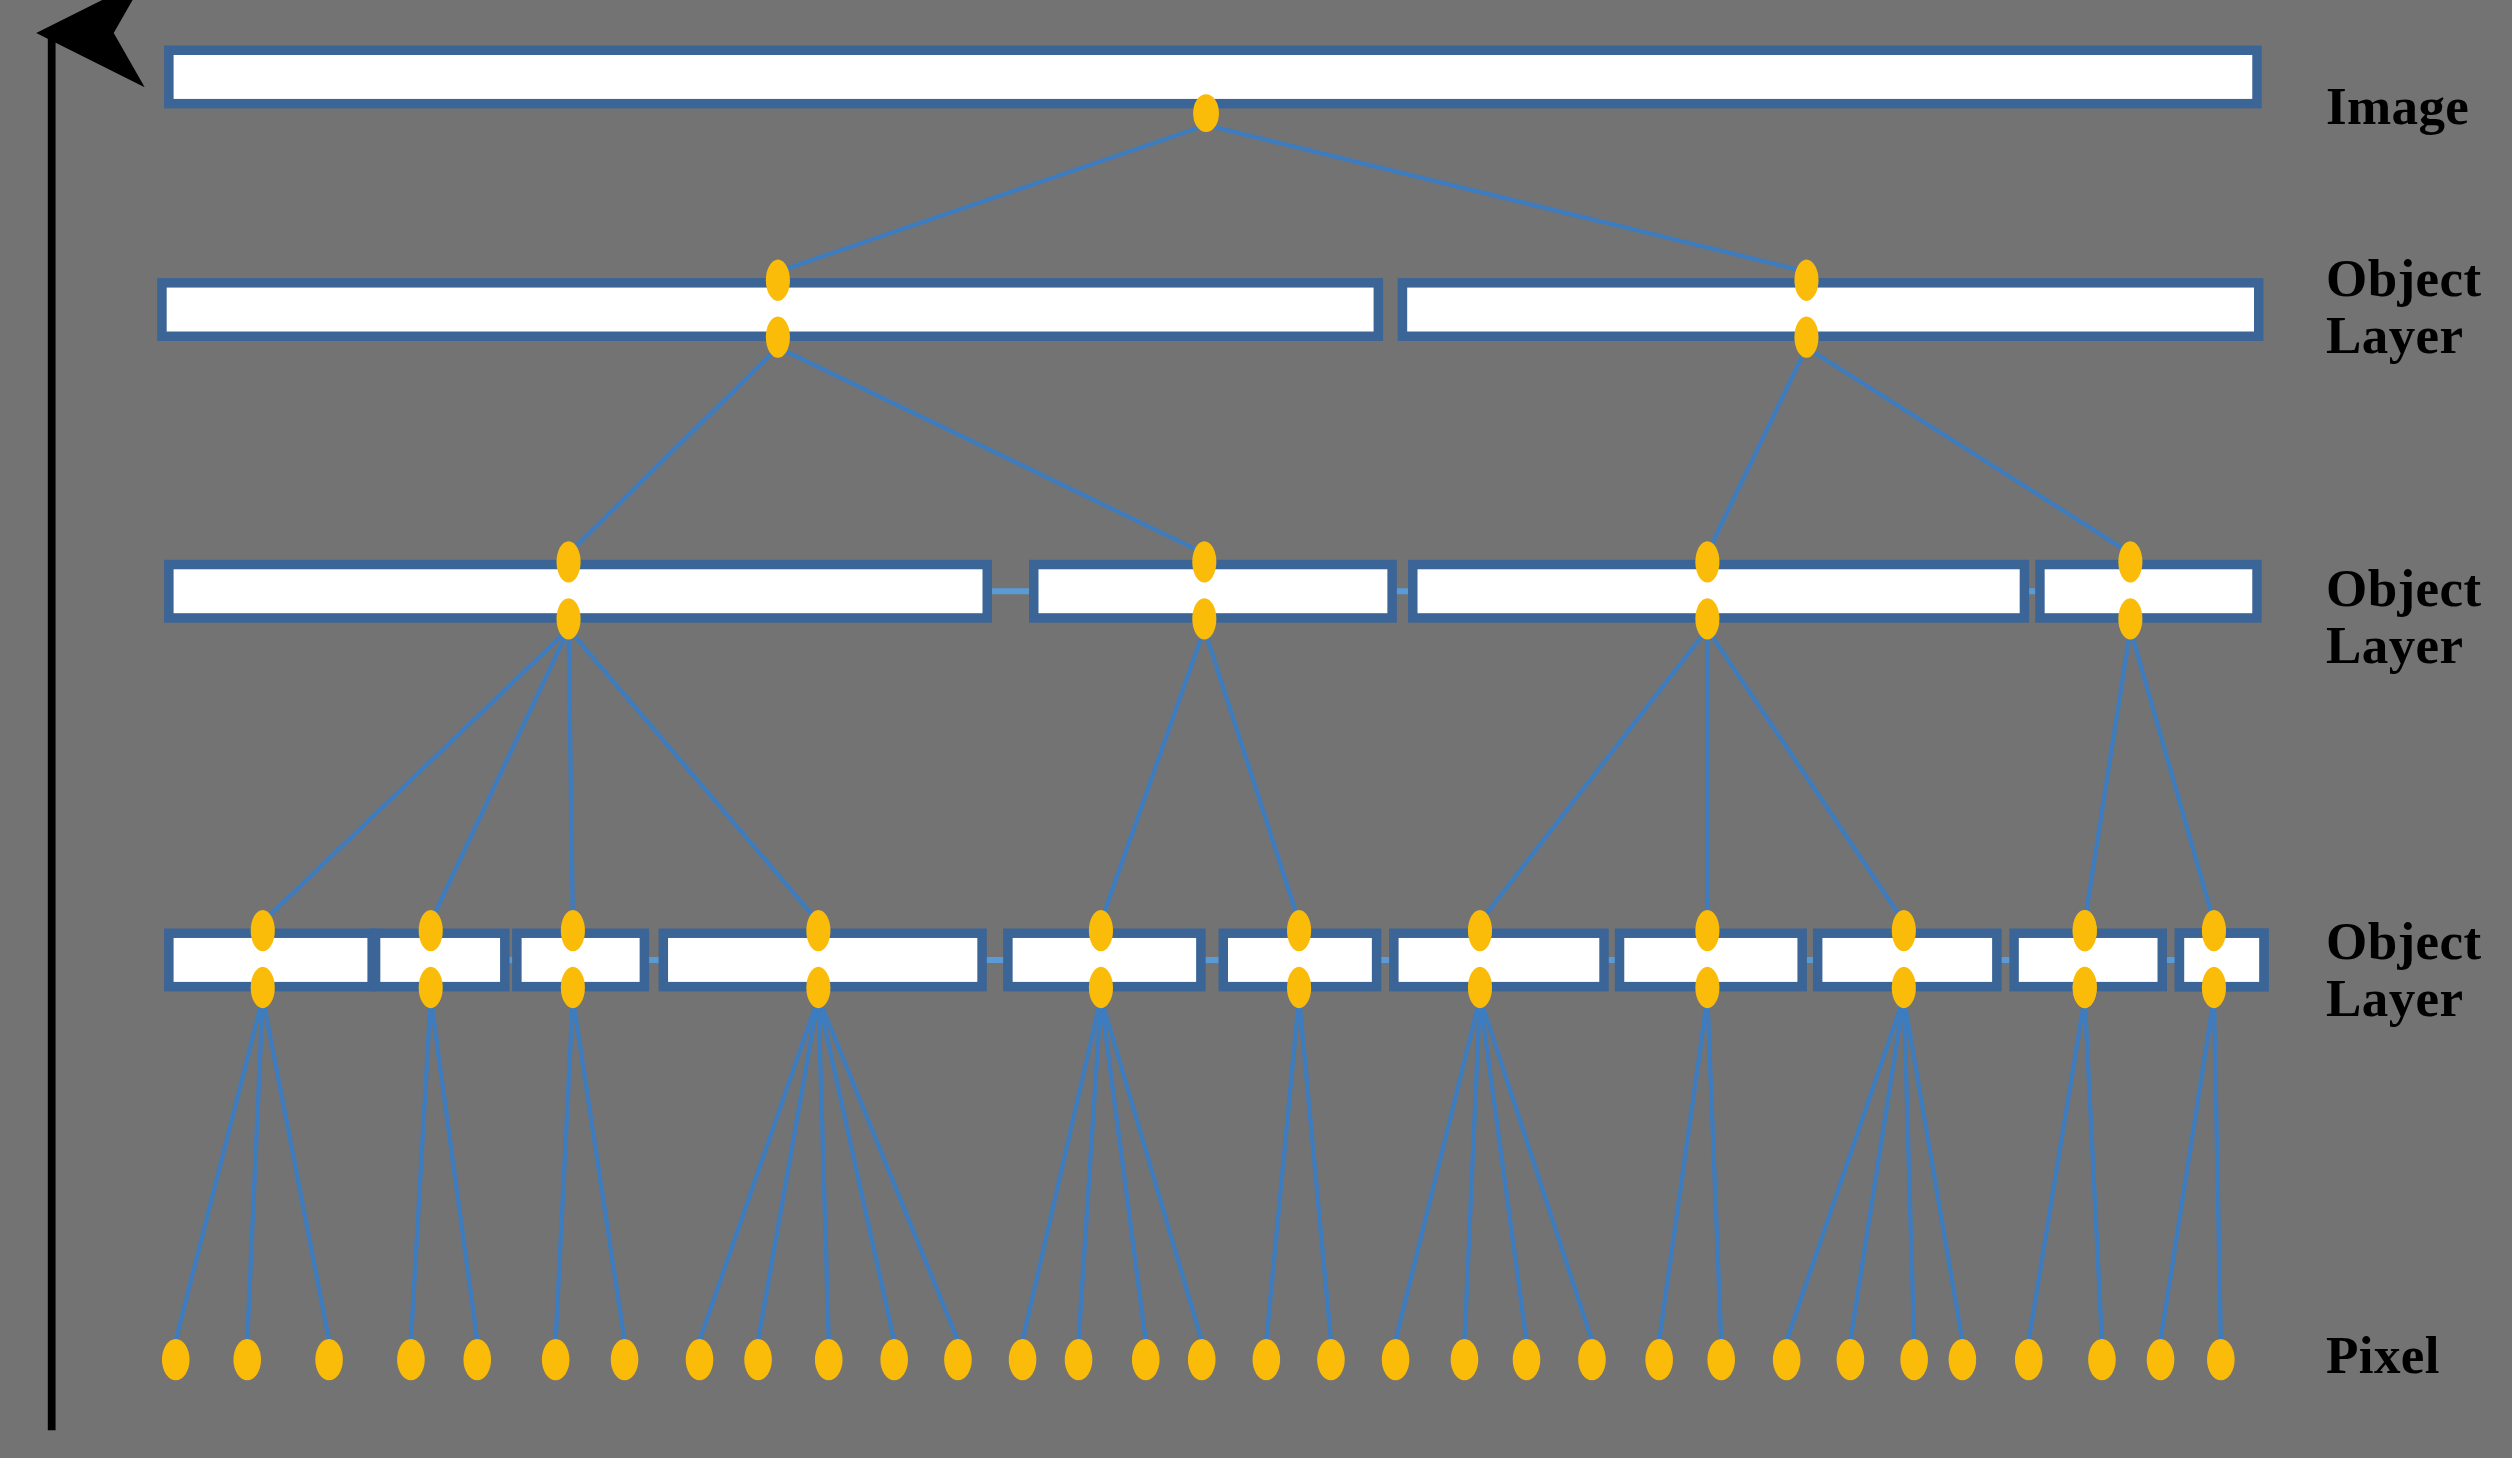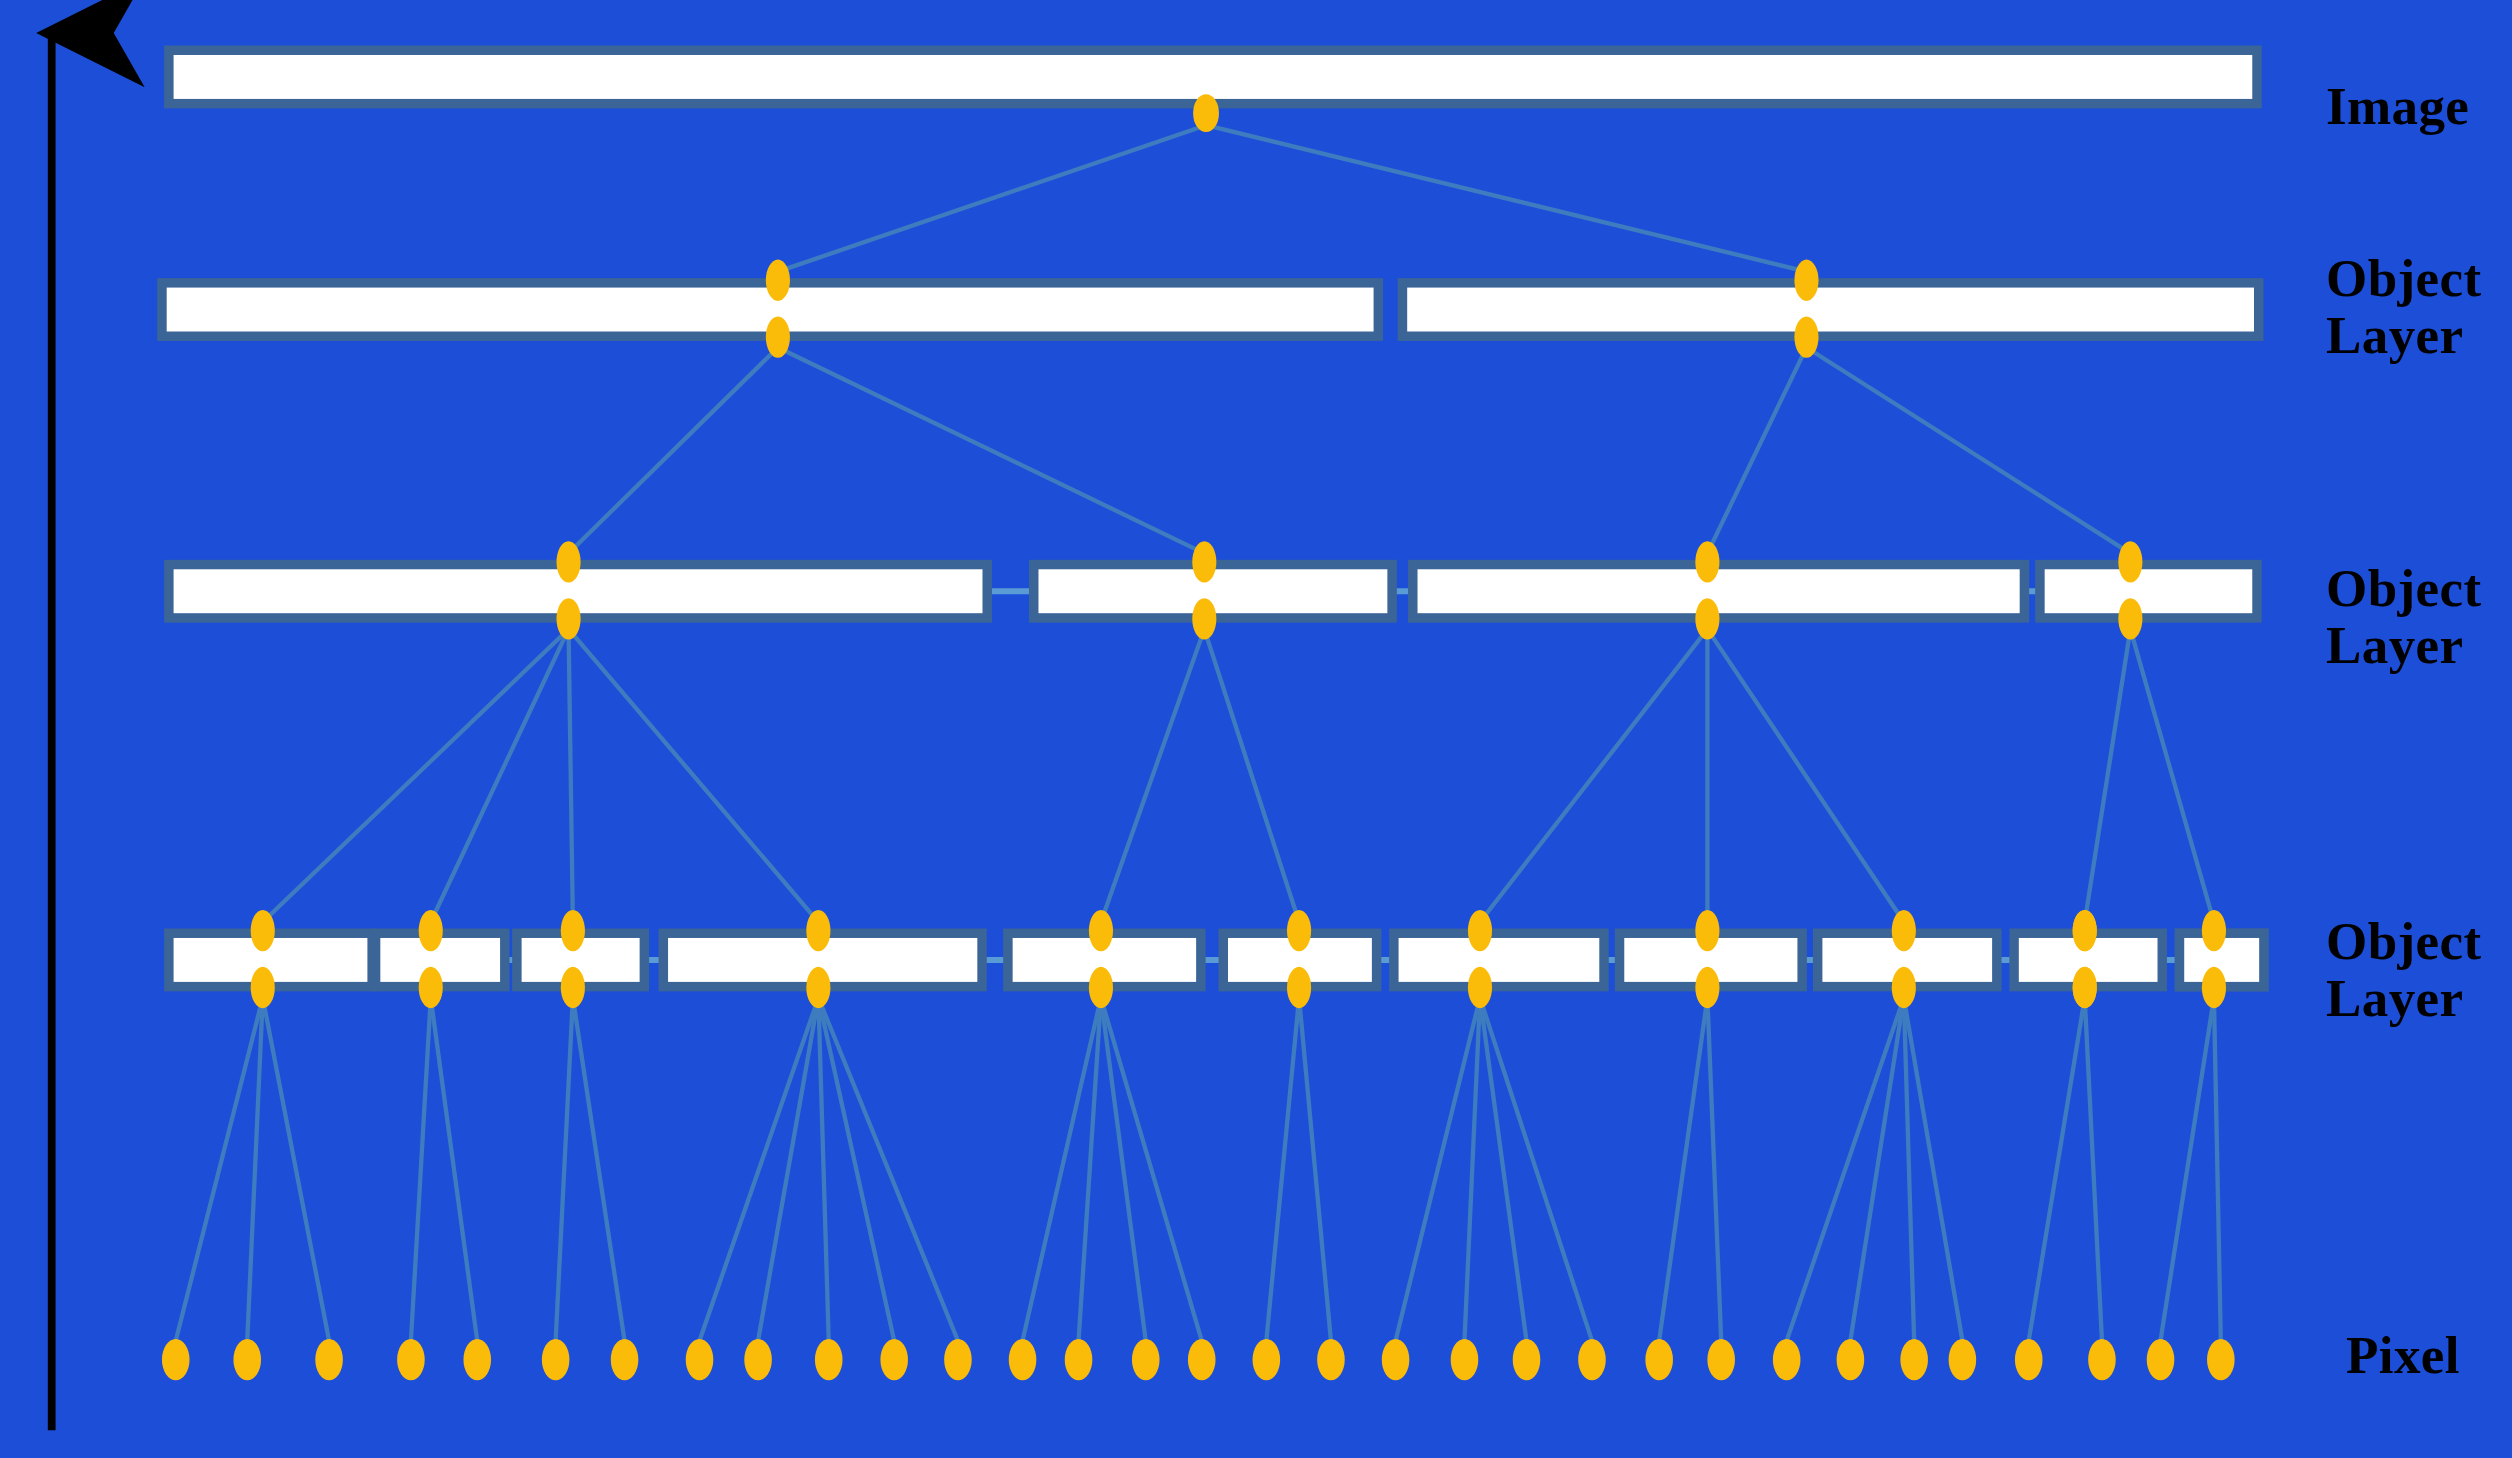--- a/index.html
+++ b/index.html
@@ -1,34 +1,34 @@
 <!DOCTYPE html>
 <html style="font-size:13.8px"><head>
 <meta charset="utf-8">
 <style>
   html,body{margin:0;padding:0;background:#ffffff;}
   body{width:2512px;height:1459px;font-family:"Liberation Serif",serif;overflow:hidden;}
-  #stage{position:relative;width:2512px;height:1459px;background:#1d4ed8;}
+  #stage{position:relative;width:2512px;height:1459px;background:#737373;}
   #wires{position:absolute;left:0;top:0;width:2512px;height:1459px;}
   .layer-label{
     position:absolute;
     font-family:"Liberation Serif",serif;
     font-weight:bold;
     font-size:53px;
     color:#000000;
     line-height:1.08;
     text-align:left;
     white-space:pre-line;
     letter-spacing:0.4px;
   }
   .lbl-image{left:2326px;top:78px;}
   .lbl-obj1{left:2326px;top:250px;}
   .lbl-obj2{left:2326px;top:560px;}
   .lbl-obj3{left:2326px;top:913px;}
-  .lbl-pixel{left:2326px;top:1327px;margin-left:20px;}
+  .lbl-pixel{left:2326px;top:1327px;}
 </style>
 </head>
 <body>
 
 <div id="stage">
 
   <svg id="wires" viewBox="0 0 2916 1693" xmlns="http://www.w3.org/2000/svg">
     <defs>
       <marker id="arrowUp" markerWidth="14" markerHeight="14" refX="7" refY="2" orient="auto" markerUnits="strokeWidth">
         <path d="M7,0 L14,14 L7,10 L0,14 Z" fill="#000000"></path>

